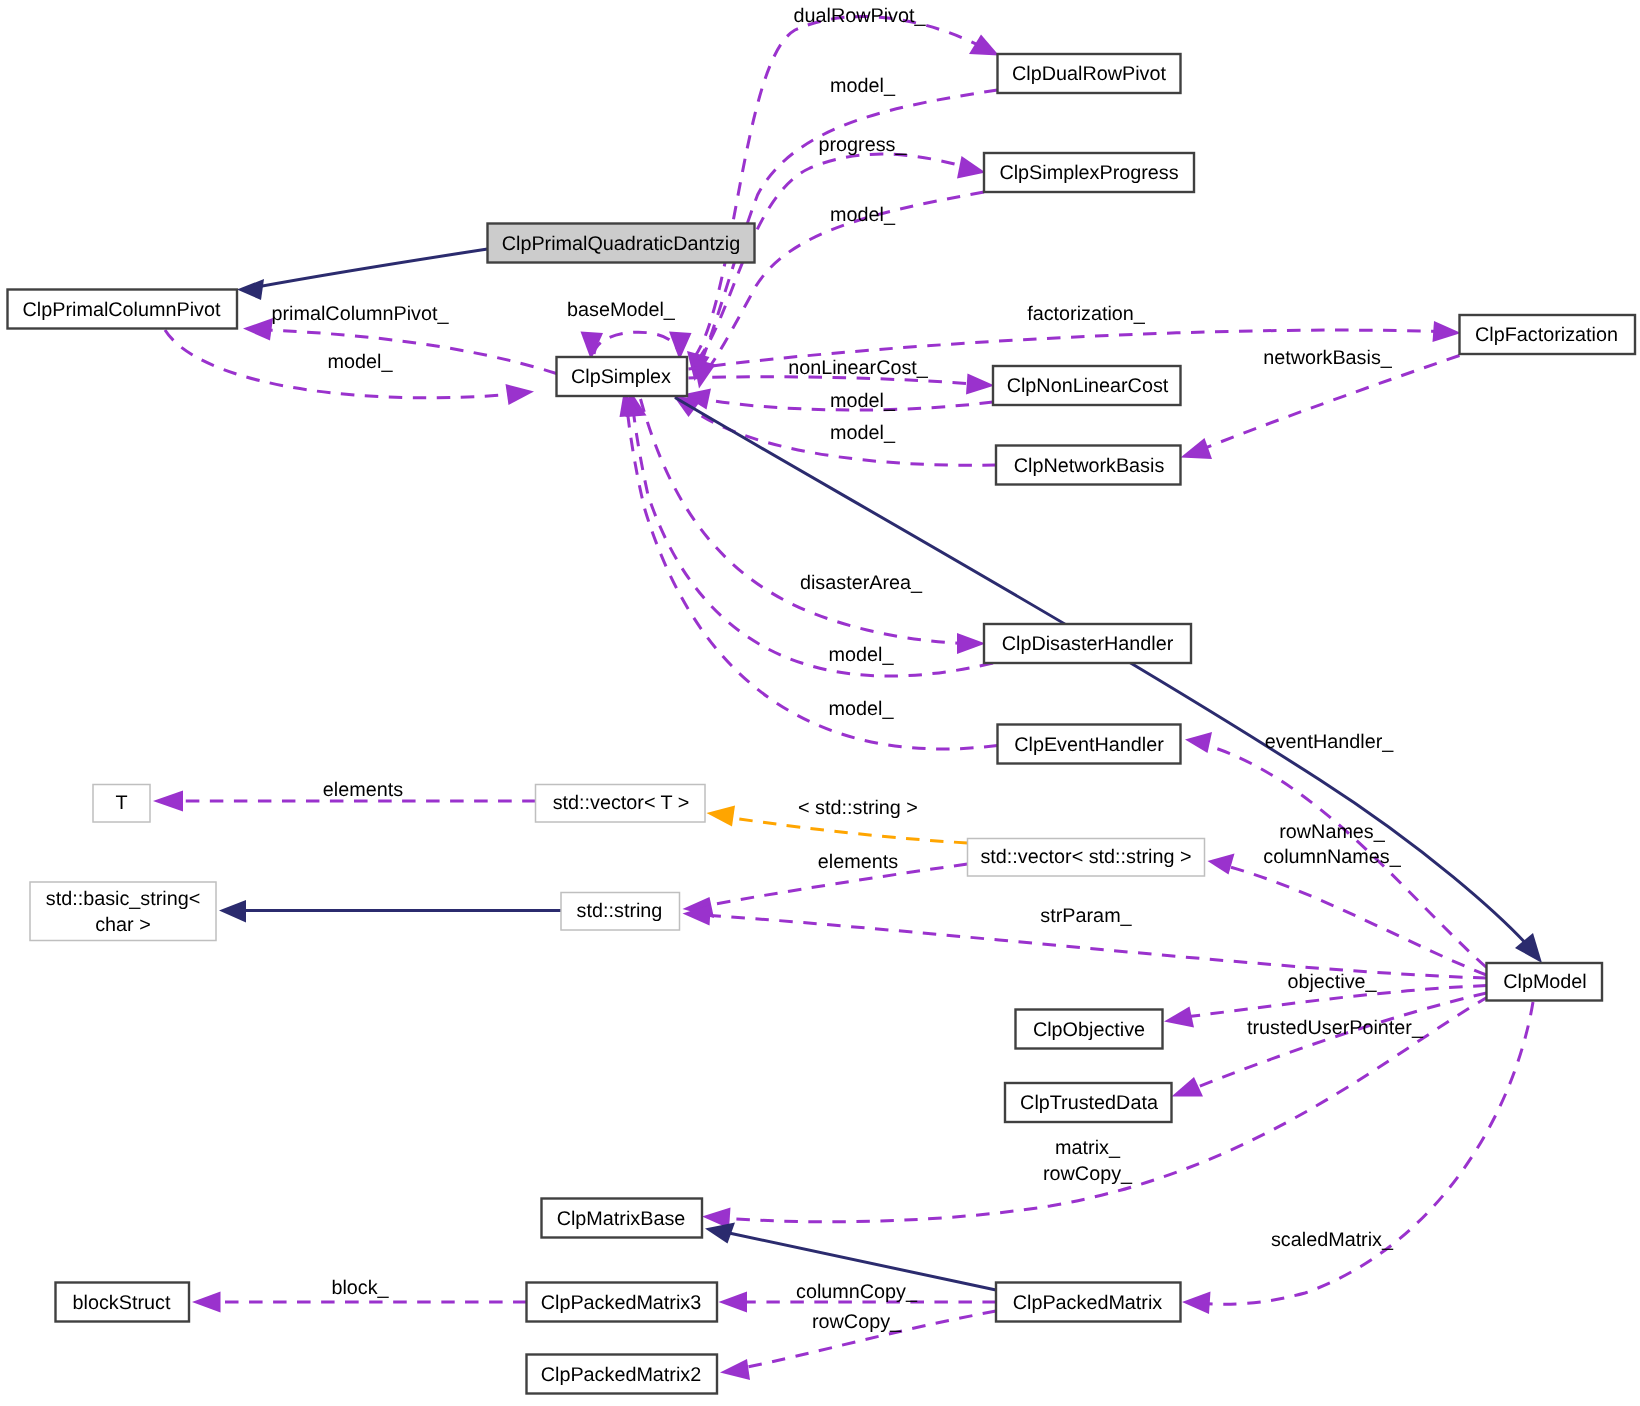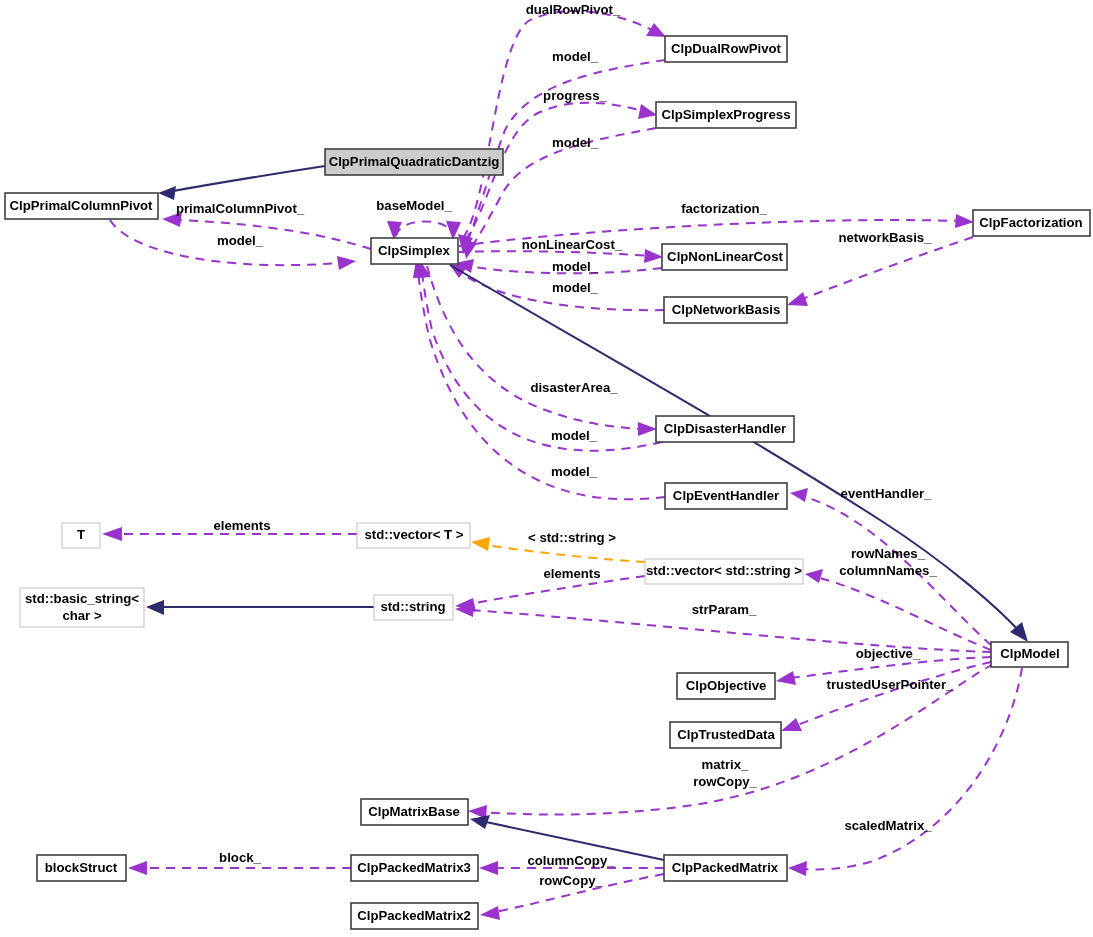--- a/index.html
+++ b/index.html
@@ -11,21 +11,20 @@
   body {
     width: 1093px;
     height: 937px;
     font-family: "Liberation Sans", sans-serif;
     overflow: hidden;
   }
   #diagram {
     position: relative;
     width: 1093px;
     height: 937px;
-    font-weight: bold;
   }
   svg#graph {
     position: absolute;
     top: 0;
     left: 0;
     width: 1093px;
     height: 937px;
   }
   .node-box {
     fill: #ffffff;

